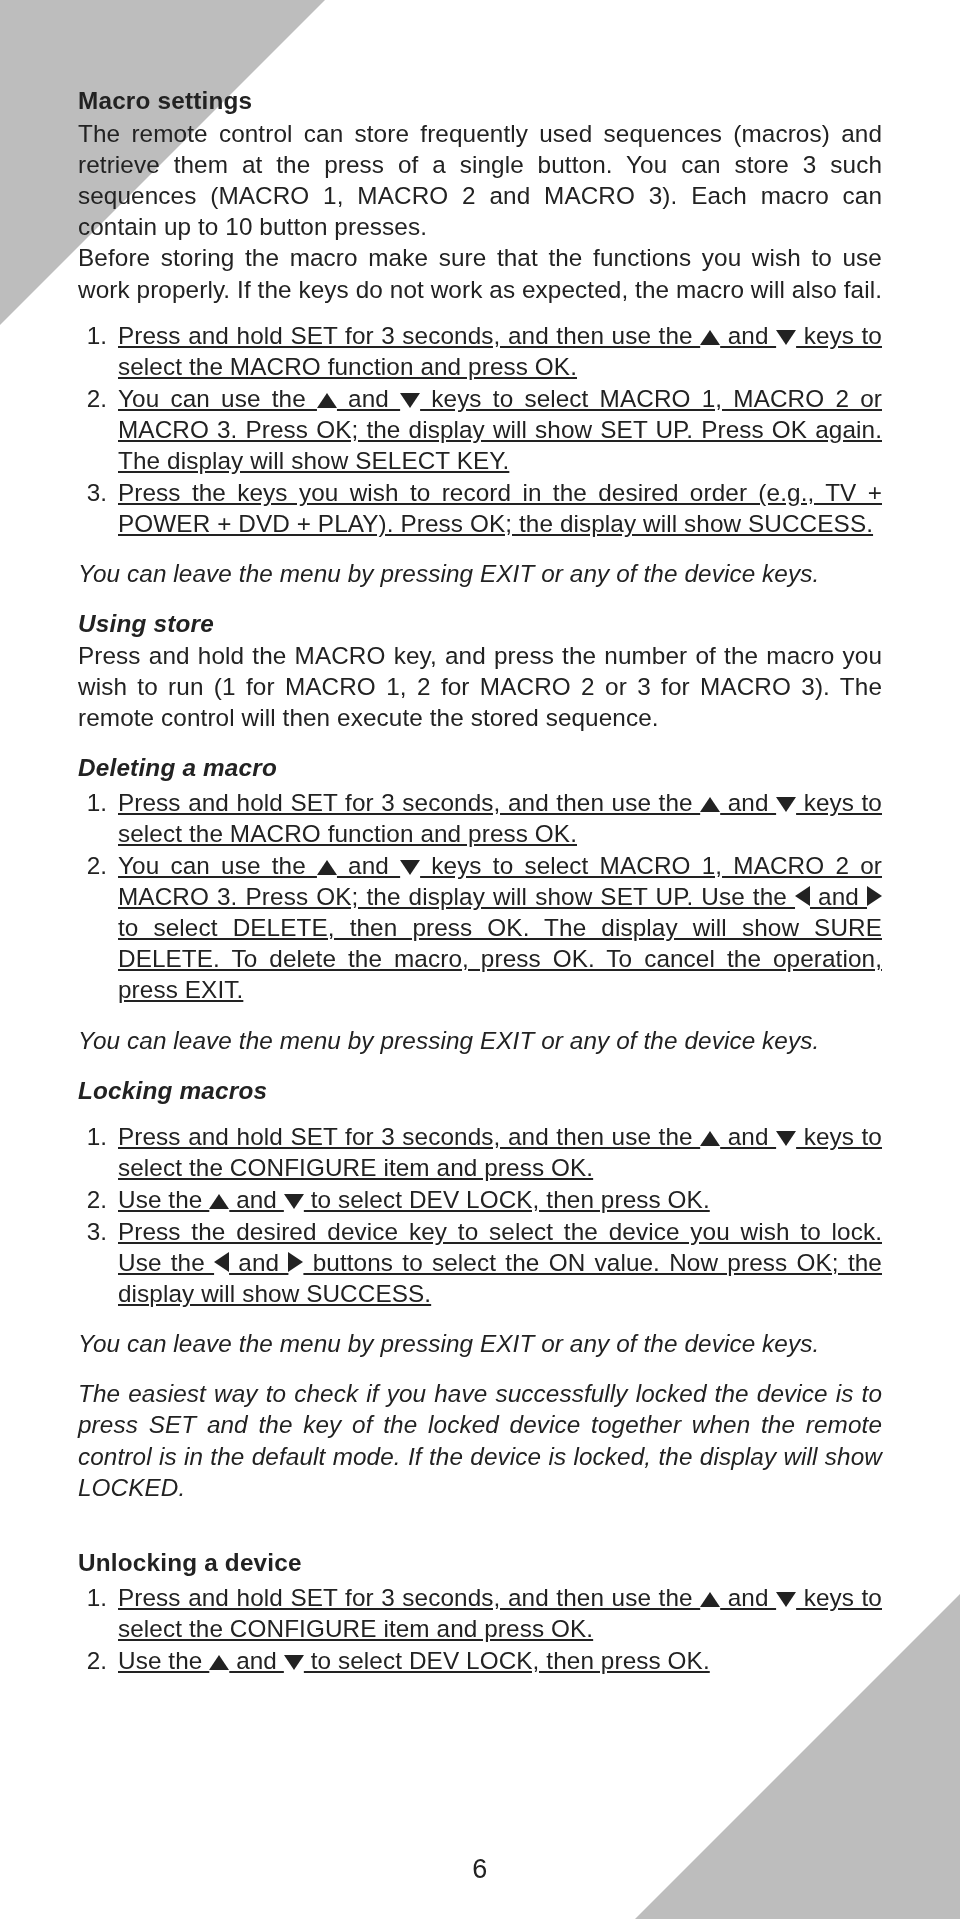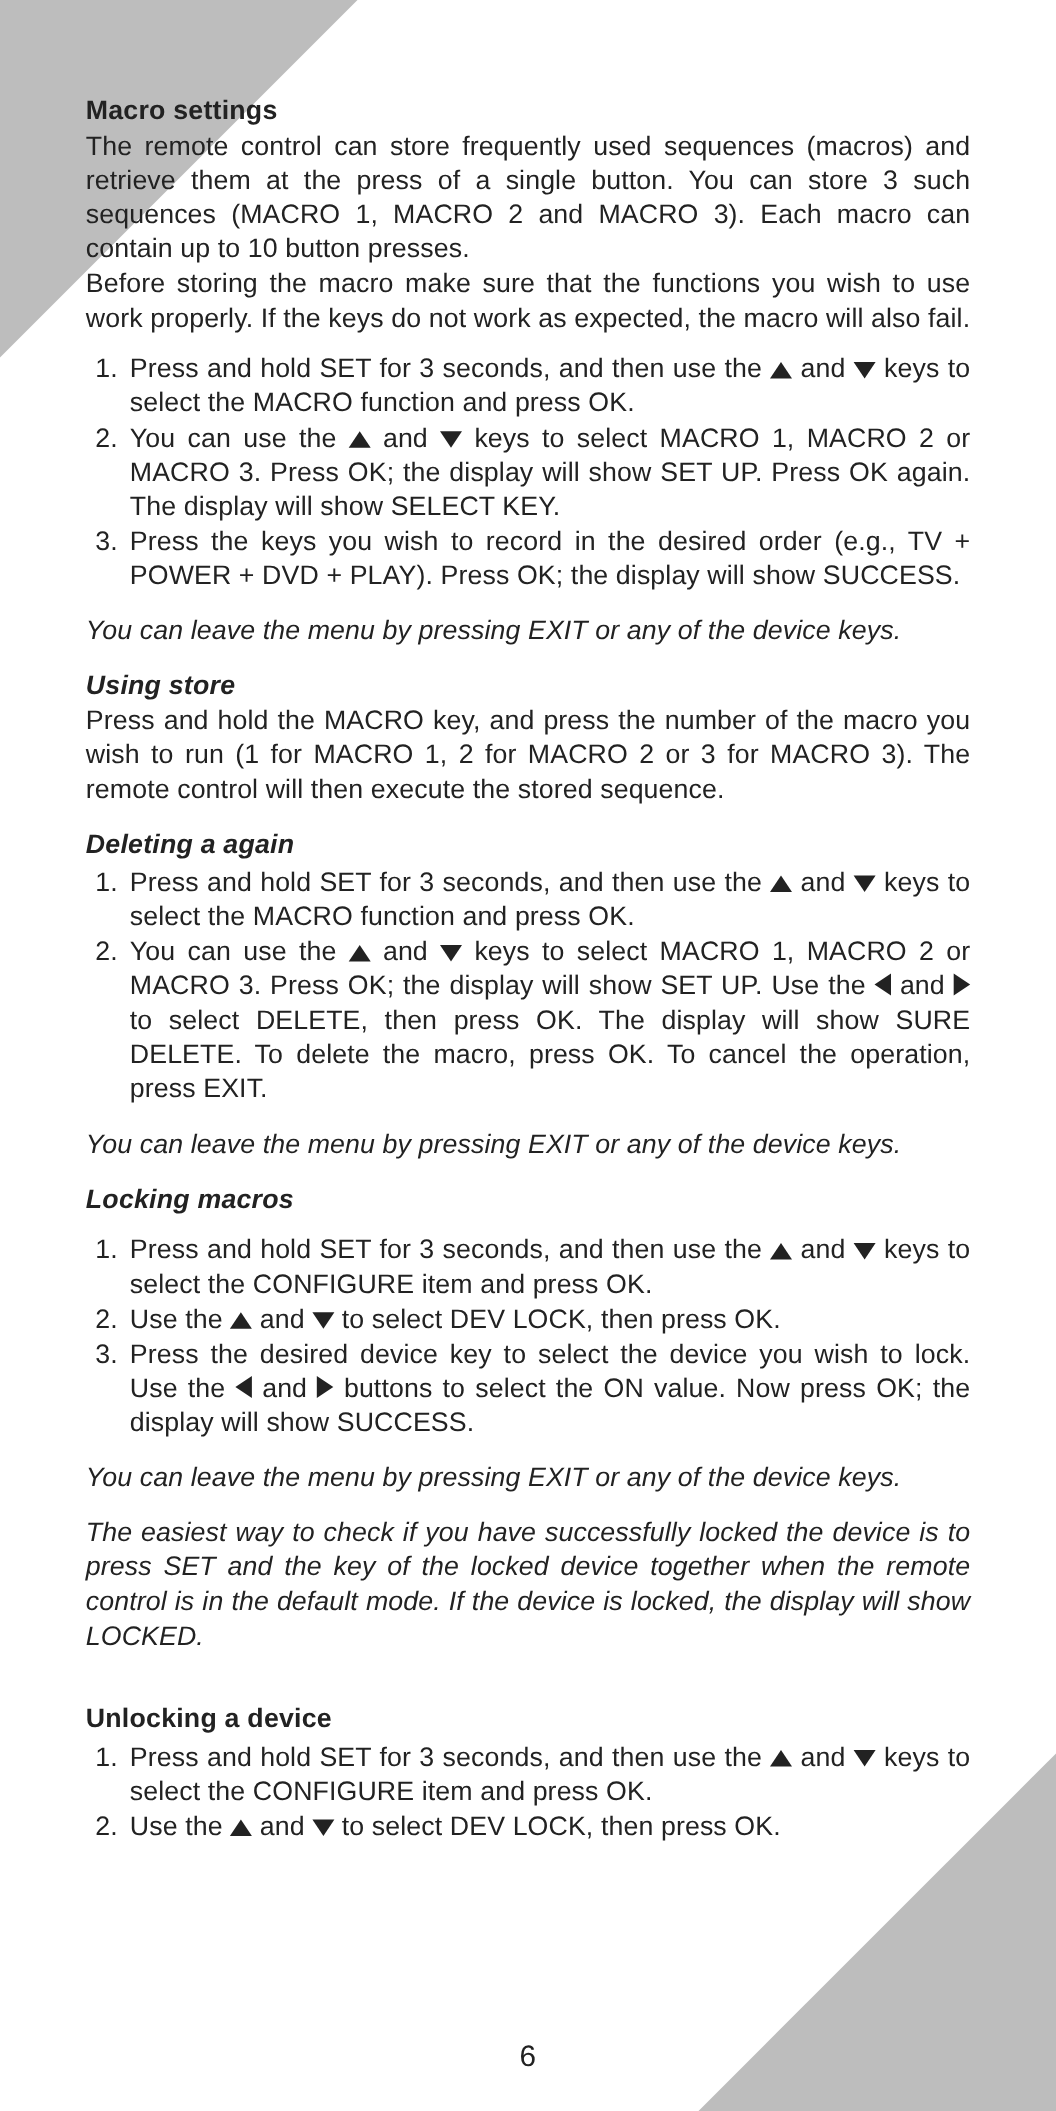--- a/index.html
+++ b/index.html
@@ -49,21 +49,21 @@
   p { margin: 0; }
   .just { text-align: justify; }
   .block { margin-top: 19px; font-style: italic; }
   .block-tight { margin-top: 4px; }
   .intro { margin-top: 2px; }
   ol {
     margin: 0;
     padding: 0 0 0 36px;
     text-align: justify;
   }
-  ol li { padding-left: 4px; margin-top: 1px; }
+  ol li { padding-left: 4px; margin-top: 1px; text-decoration: underline; }
   ol.first { margin-top: 15px; }
   .pagenum {
     position: absolute;
     bottom: 34px;
     left: 0; right: 0;
     text-align: center;
     font-size: 27px;
     letter-spacing: 0.5px;
     z-index: 3;
   }
@@ -100,21 +100,21 @@
       <li>
         <span>Press the keys you wish to record in the desired order (e.g., TV + POWER + DVD + PLAY). Press OK; the display will show SUCCESS.</span>
       </li>
     </ol>
 
     <p class="just block">You can leave the menu by pressing EXIT or any of the device keys.</p>
 
     <h3 class="block">Using store</h3>
     <p class="just">Press and hold the MACRO key, and press the number of the macro you wish to run (1 for MACRO 1, 2 for MACRO 2 or 3 for MACRO 3). The remote control will then execute the stored sequence.</p>
 
-    <h3 class="block">Deleting a again</h3>
+    <h3 class="block">Deleting a macro</h3>
     <ol class="block-tight">
       <li>
         <span>Press and hold SET for 3 seconds, and then use the </span><span class="tri-up"></span><span> and </span><span class="tri-down"></span><span> keys to select the MACRO function and press OK.</span>
       </li>
       <li>
         <span>You can use the </span><span class="tri-up"></span><span> and </span><span class="tri-down"></span><span> keys to select MACRO 1, MACRO 2 or MACRO 3. Press OK; the display will show SET UP. Use the </span><span class="tri-left"></span><span> and </span><span class="tri-right"></span><span> to select DELETE, then press OK. The display will show SURE DELETE. To delete the macro, press OK. To cancel the operation, press EXIT.</span>
       </li>
     </ol>
     <p class="just block">You can leave the menu by pressing EXIT or any of the device keys.</p>
 

